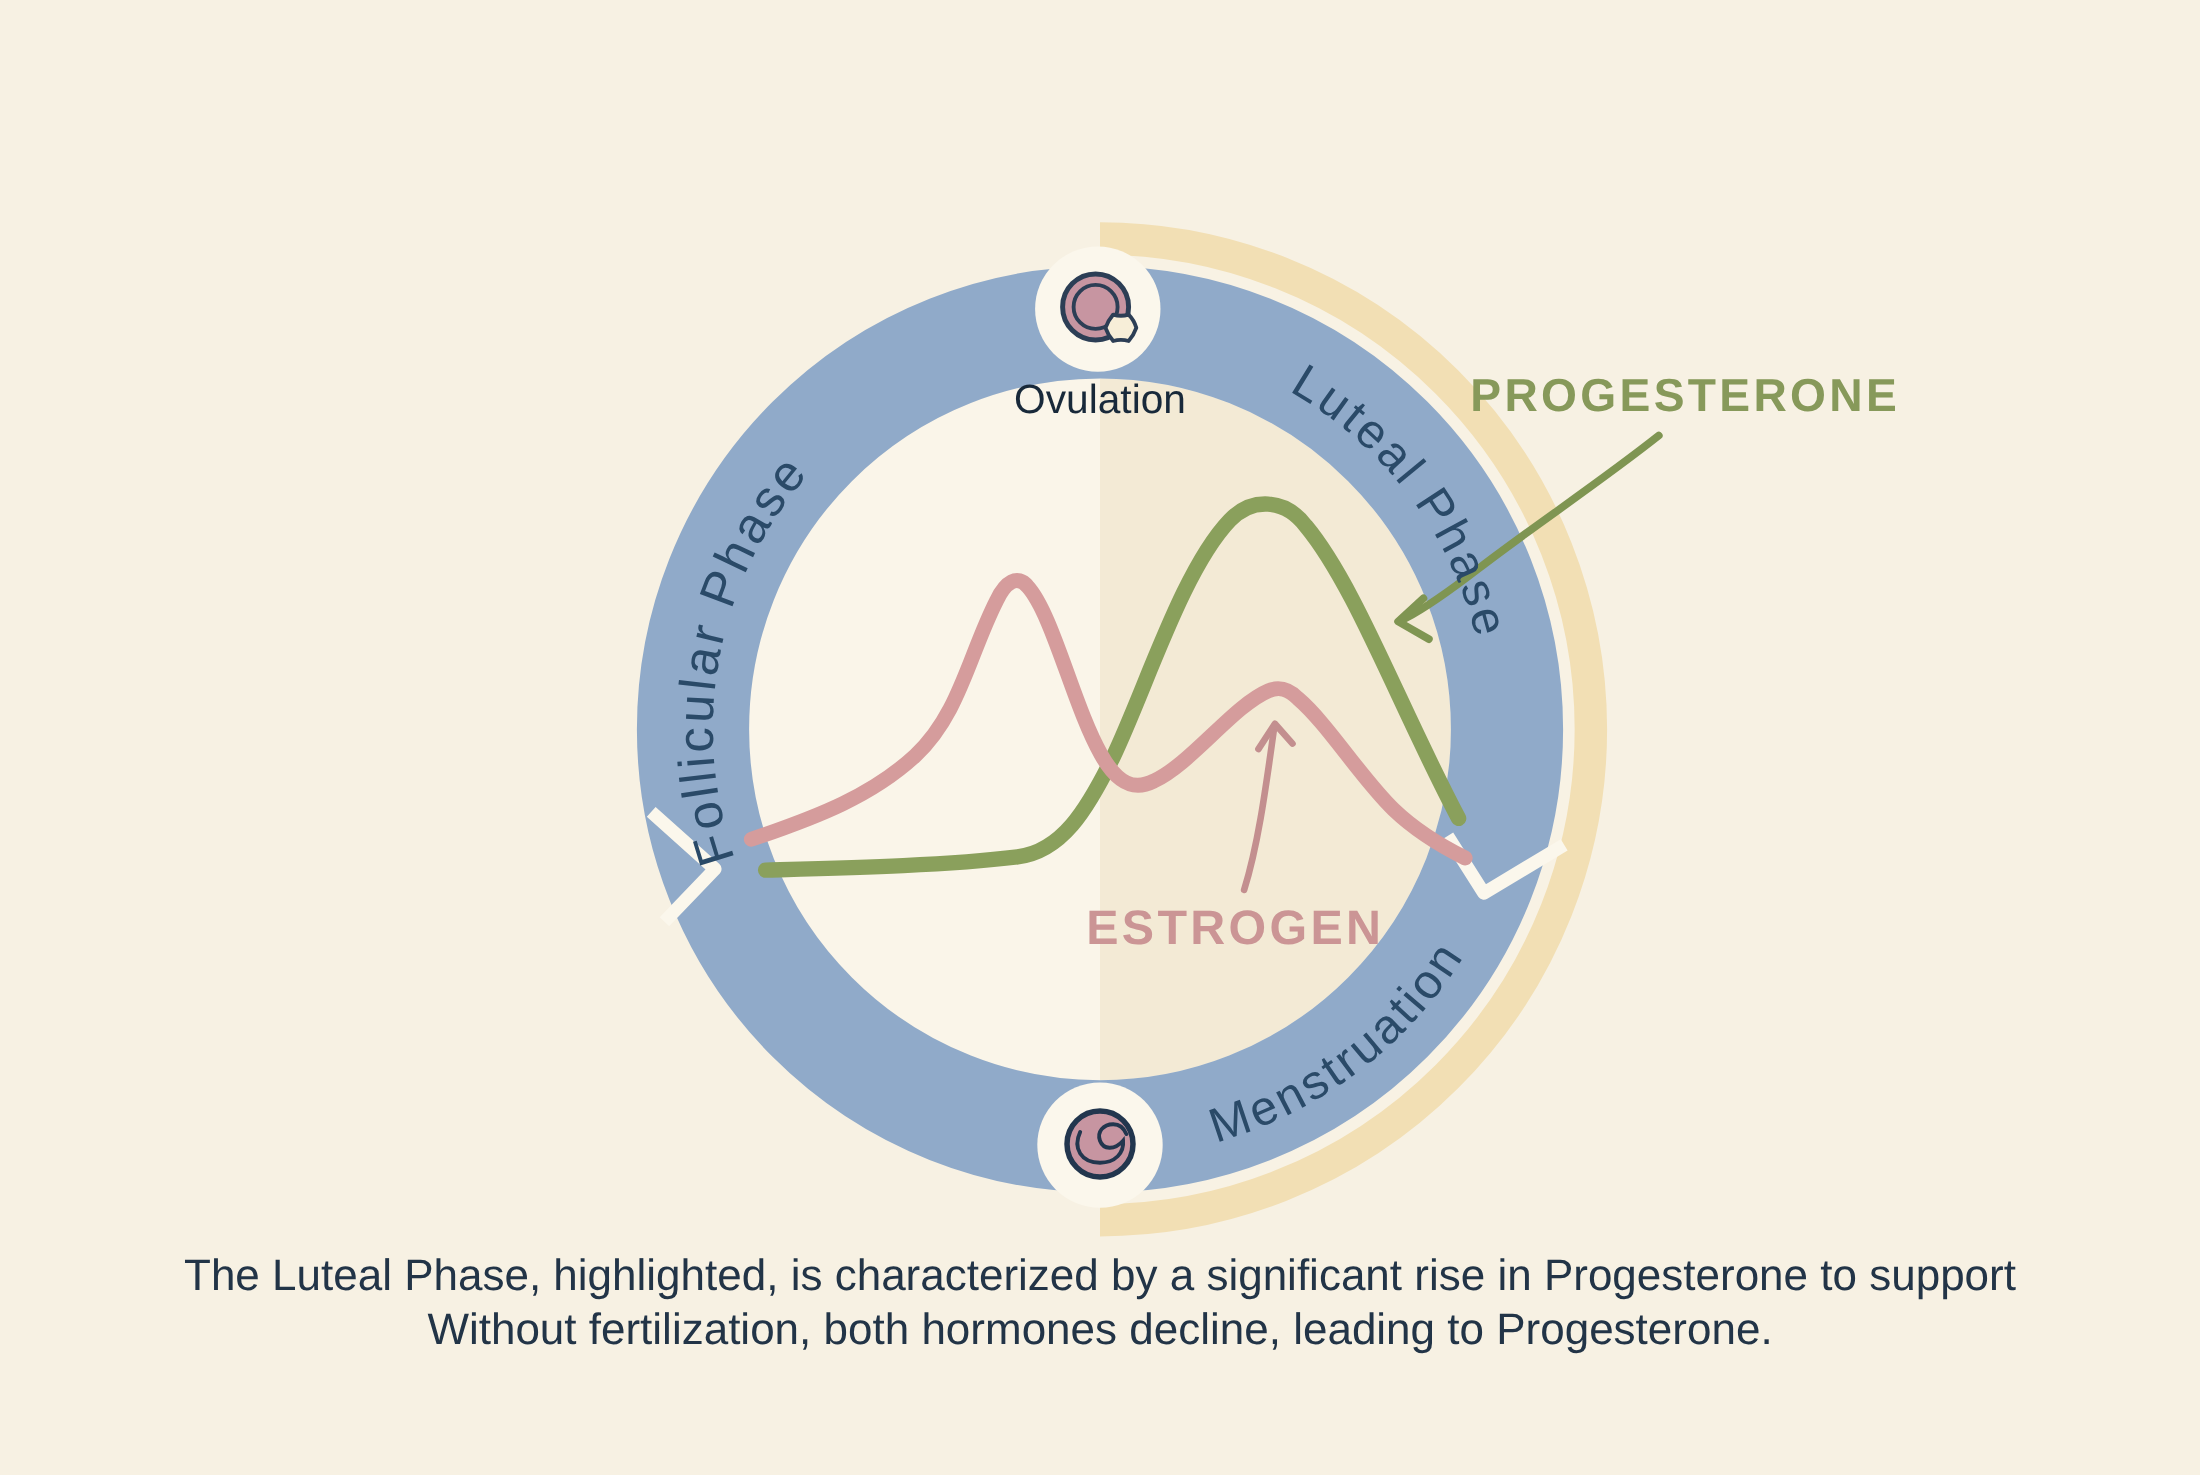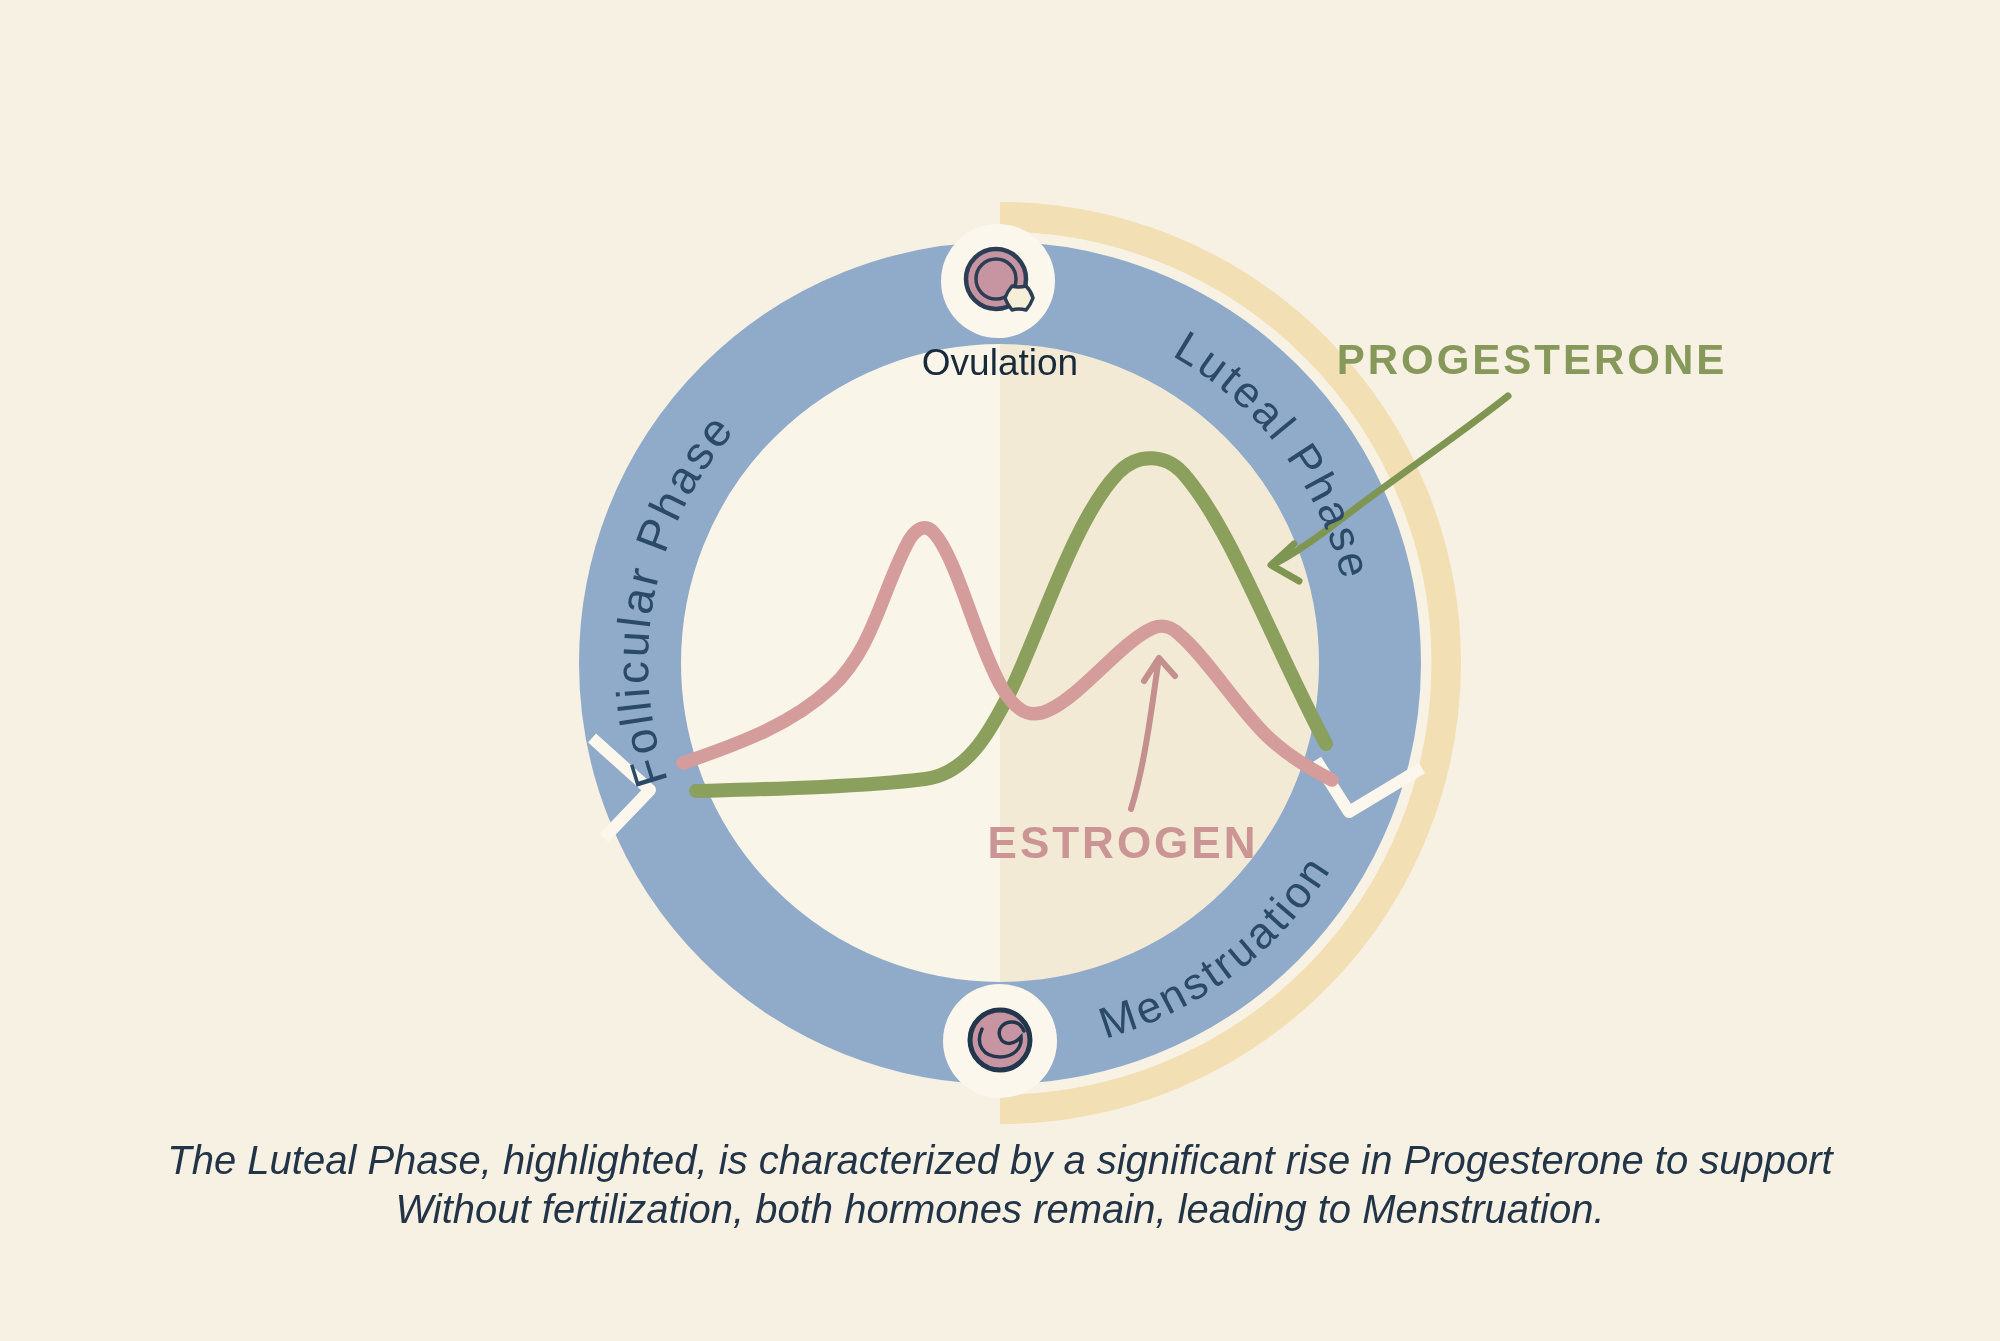--- a/index.html
+++ b/index.html
@@ -22,21 +22,20 @@
   .arc-label{font-size:44px;letter-spacing:3px;fill:#2a4a68;}
   .arc-label-big{font-size:46px;letter-spacing:3px;fill:#2a4a68;}
   .ovulation-label{font-size:37px;fill:#18293a;}
   .hormone-label-green{font-size:42px;font-weight:bold;letter-spacing:3px;fill:#87995a;}
   .hormone-label-pink{font-size:44px;font-weight:bold;letter-spacing:3px;fill:#cb9595;}
   .caption{
     position:absolute;top:1136px;left:0;right:0;
     text-align:center;
     font-size:40px;line-height:49px;
     color:#223447;
-    font-style:italic;
   }
 </style>
 </head>
 <body>
 
 <div class="stage">
 
   <div class="page-title">MENSTRUAL CYCLE PHASES</div>
 
   <svg class="diagram-svg" viewBox="0 0 2000 1341">
@@ -102,16 +101,16 @@
     </text>
 
     <text class="ovulation-label" x="1000" y="375" text-anchor="middle">Ovulation</text>
 
     <text class="hormone-label-green" x="1532" y="374" text-anchor="middle">PROGESTERONE</text>
     <text class="hormone-label-pink" x="1123" y="858" text-anchor="middle">ESTROGEN</text>
   </svg>
 
   <div class="caption">
     <div>The Luteal Phase, highlighted, is characterized by a significant rise in Progesterone to support</div>
-    <div>Without fertilization, both hormones remain, leading to Menstruation.</div>
+    <div>Without fertilization, both hormones decline, leading to Progesterone.</div>
   </div>
 
 </div>
 
 </body></html>

